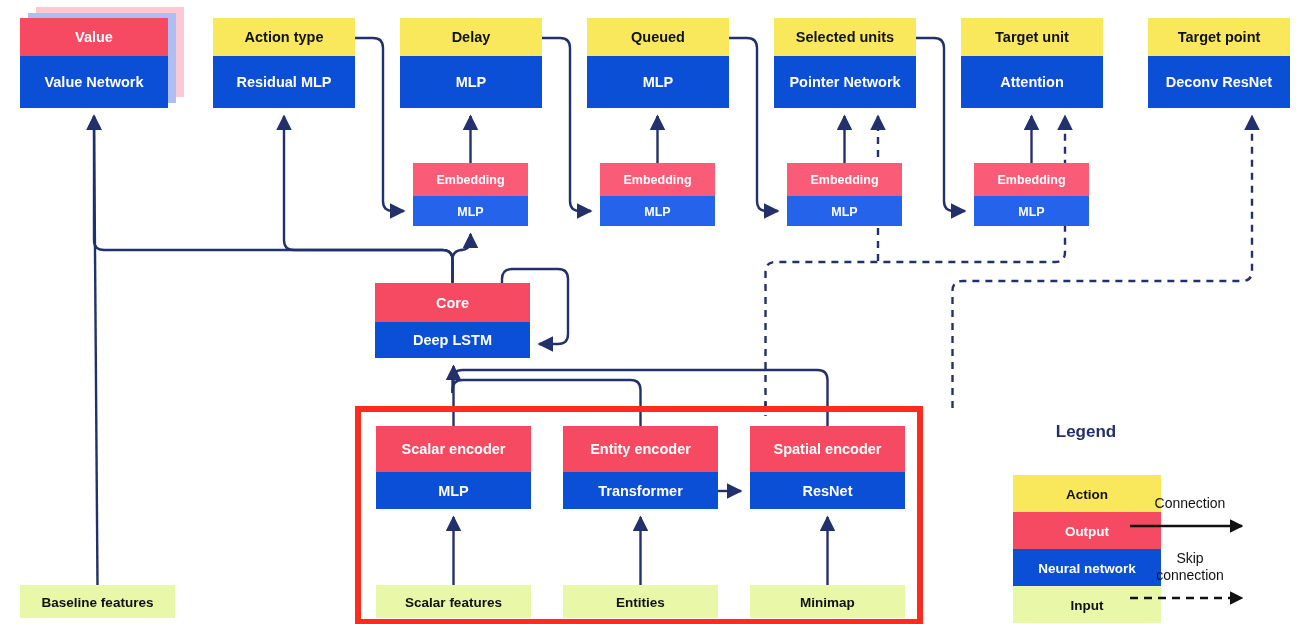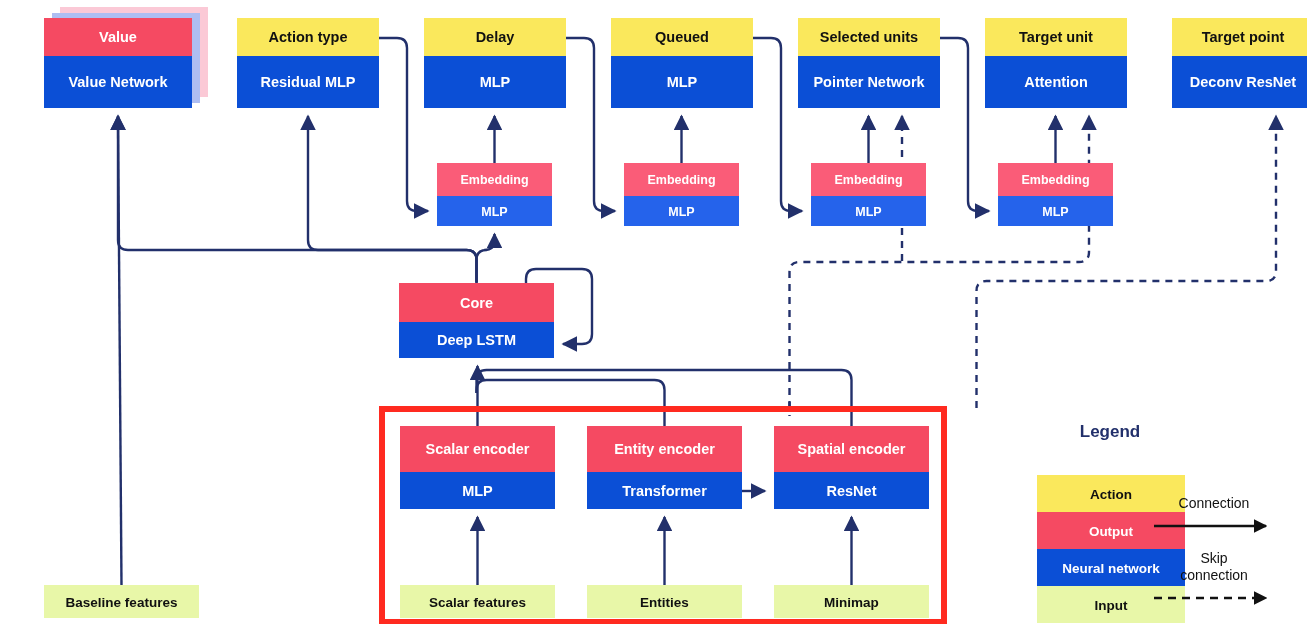--- a/index.html
+++ b/index.html
@@ -1,18 +1,18 @@
 <!DOCTYPE html>
 <html><head>
 <meta charset="utf-8">
 <style>
   html,body{margin:0;padding:0;background:#ffffff;}
   body{width:1307px;height:624px;overflow:hidden;
        font-family:"Liberation Sans", sans-serif;}
-  #stage{position:relative;width:1110px;height:624px;padding-left:24px;}
+  #stage{position:relative;width:1110px;height:624px;}
   svg{display:block;}
 </style>
 </head>
 <body>
 
 <div id="stage">
   <svg id="diagram" width="1307" height="624" viewBox="0 0 1307 624">
     <defs>
       <marker id="arrowNavy" viewBox="0 0 10 10" refX="9" refY="5" markerWidth="6.5" markerHeight="6.5" orient="auto-start-reverse">
         <path d="M 0 0 L 10 5 L 0 10 z" fill="#22306B"></path>

